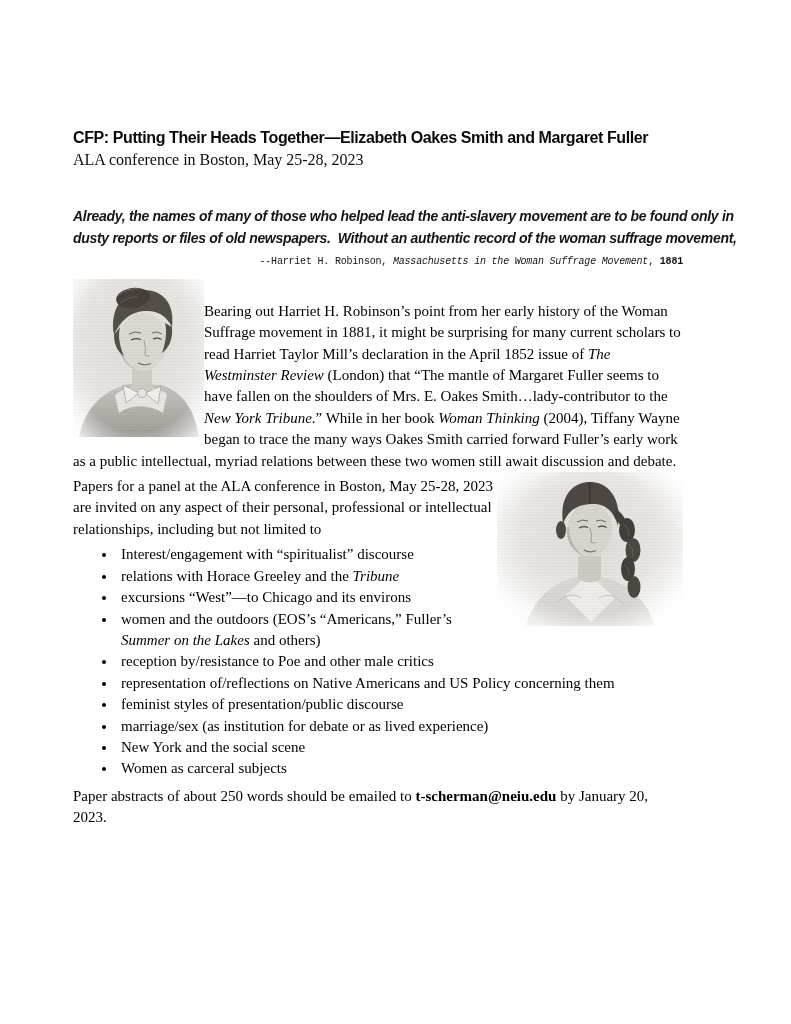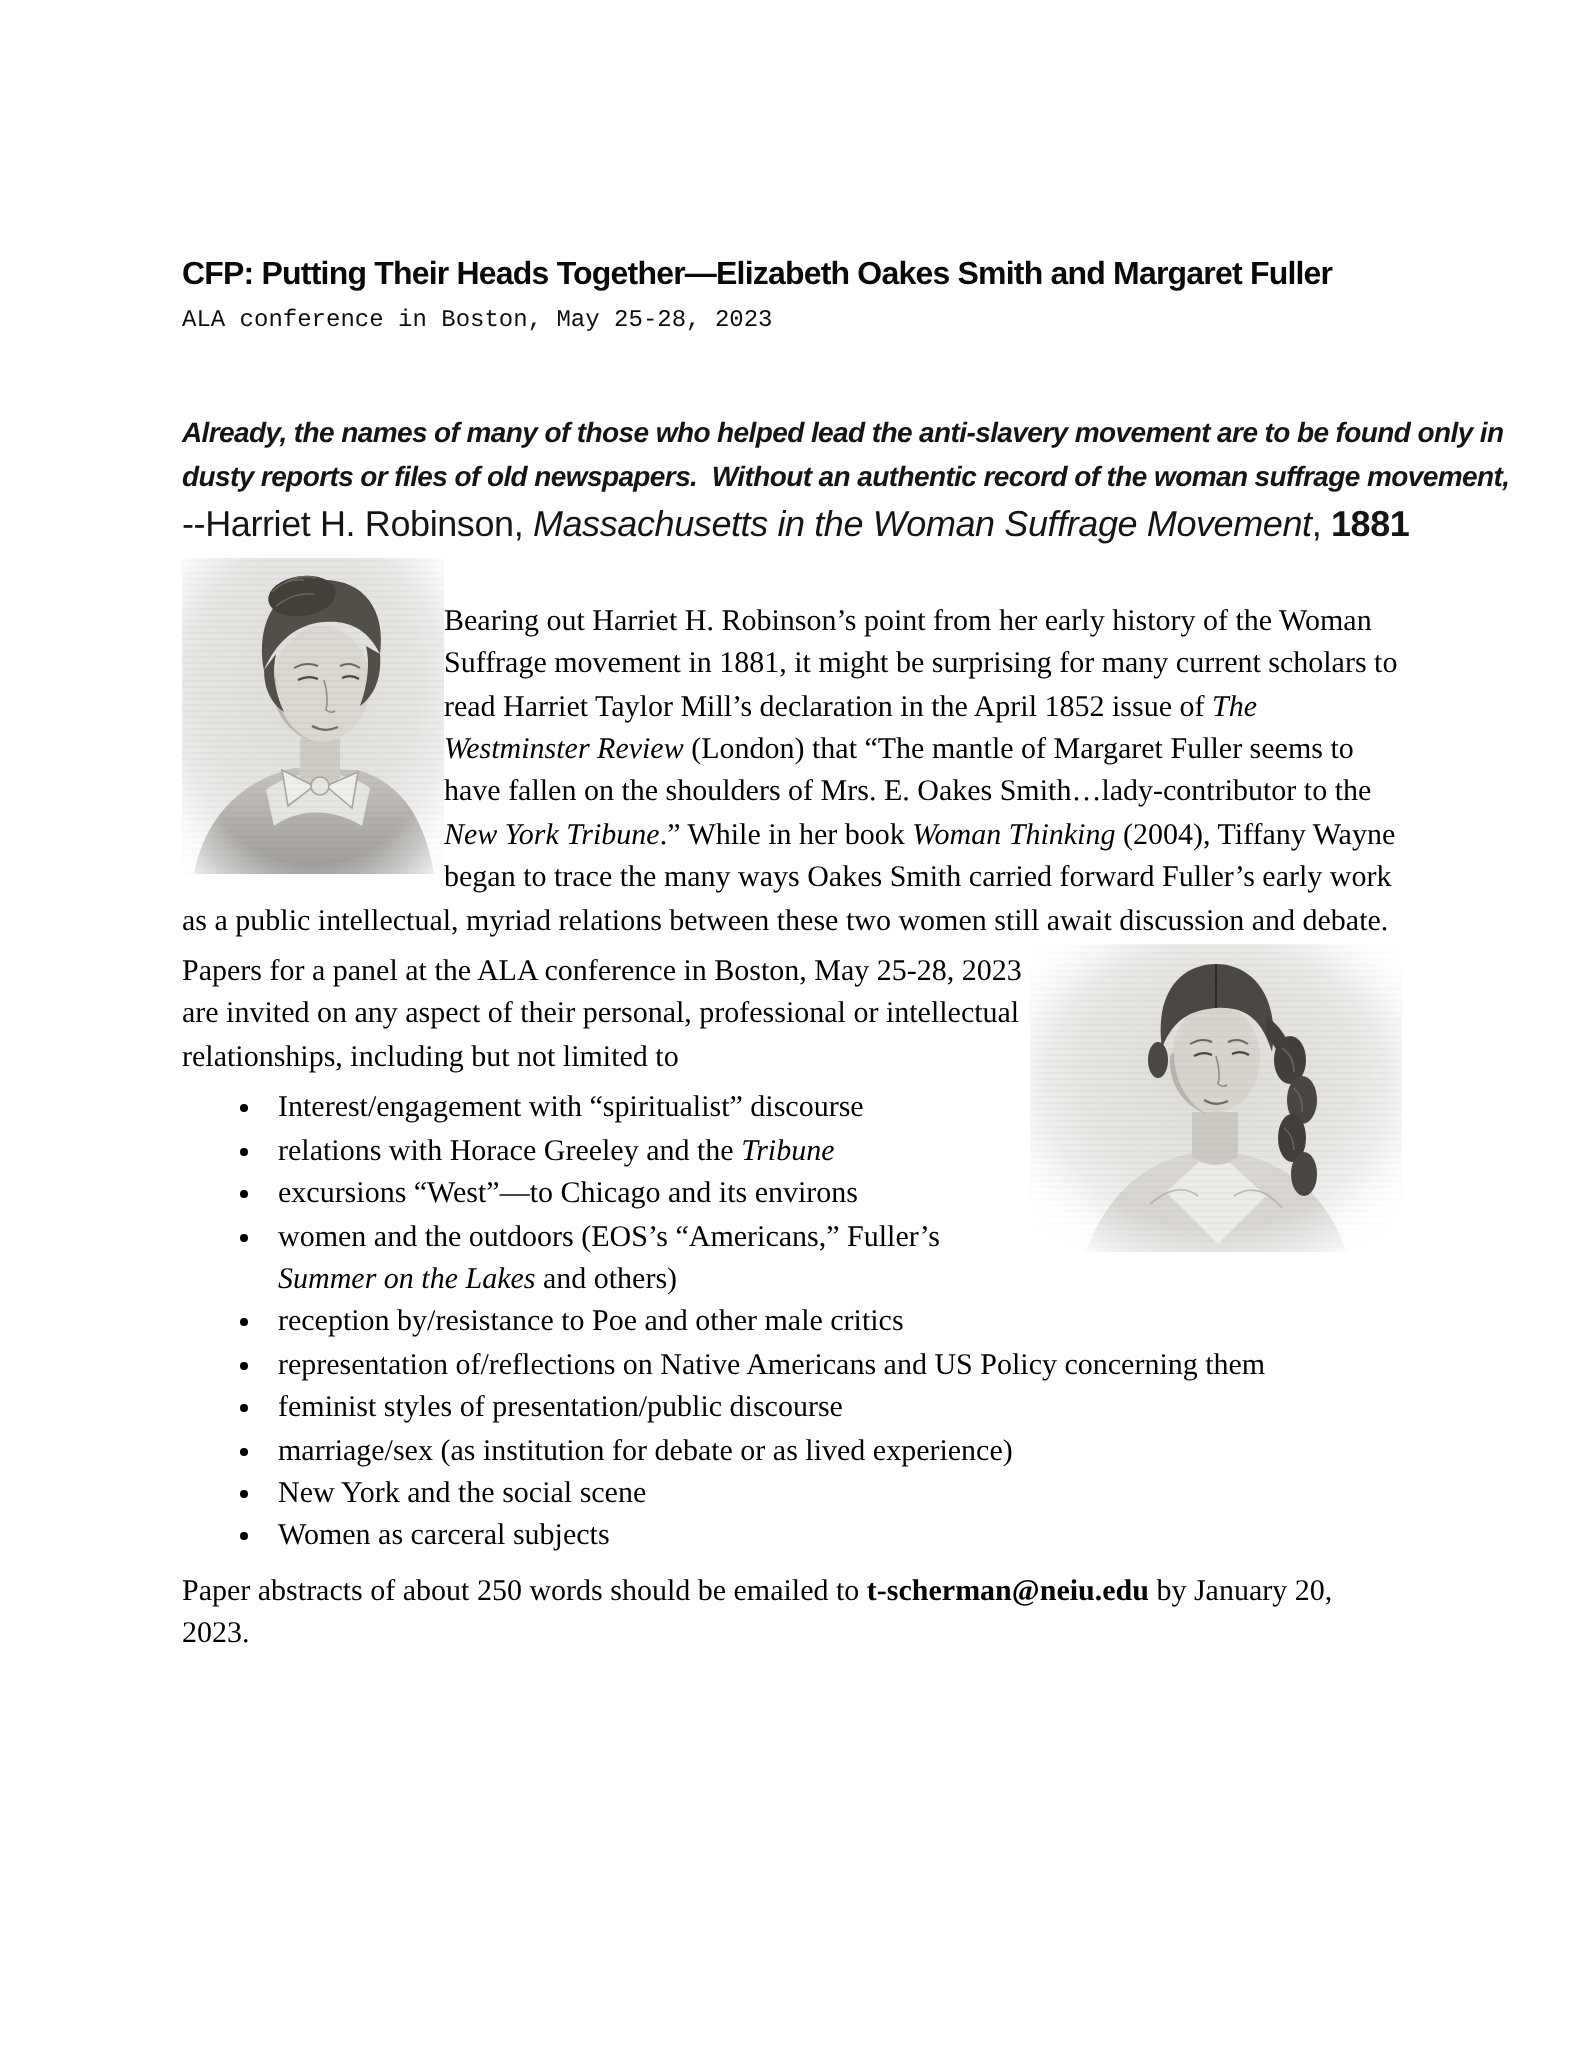--- a/index.html
+++ b/index.html
@@ -6,55 +6,55 @@
   .page {
     position: relative;
     width: 791px;
     height: 1024px;
     background: #ffffff;
     overflow: hidden;
     color: #0e0e0e;
   }
   .doc {
     position: absolute;
-    left: 91px;
+    left: 73px;
     top: 127px;
     width: 610px;
   }
   h1.title {
     margin: 0;
     font-family: "Liberation Sans", sans-serif;
     font-weight: bold;
     font-size: 16px;
     line-height: 22px;
     letter-spacing: -0.4px;
     color: #0a0a0a;
     white-space: nowrap;
   }
   .subtitle {
-    font-family: Liberation Mono, monospace;
-    font-size: 12px;
+    font-family: Liberation Serif, serif;
+    font-size: 16px;
     line-height: 22px;
   }
   .quote {
     margin-top: 34px;
     font-family: "Liberation Sans", sans-serif;
     font-weight: bold;
     font-style: italic;
     font-size: 14px;
     line-height: 22.4px;
     letter-spacing: -0.3px;
     color: #151515;
     text-align: center;
   }
   .qline { white-space: pre; }
   .attribution {
     margin-top: 1px;
-    font-family: Liberation Sans, sans-serif;
-    font-size: 18px;
+    font-family: Liberation Mono, monospace;
+    font-size: 10px;
     line-height: 22px;
     letter-spacing: -0.2px;
     text-align: right;
     white-space: pre;
     color: #151515;
   }
   .content {
     margin-top: 6px;
     font-family: "Liberation Serif", serif;
     font-size: 15px;

